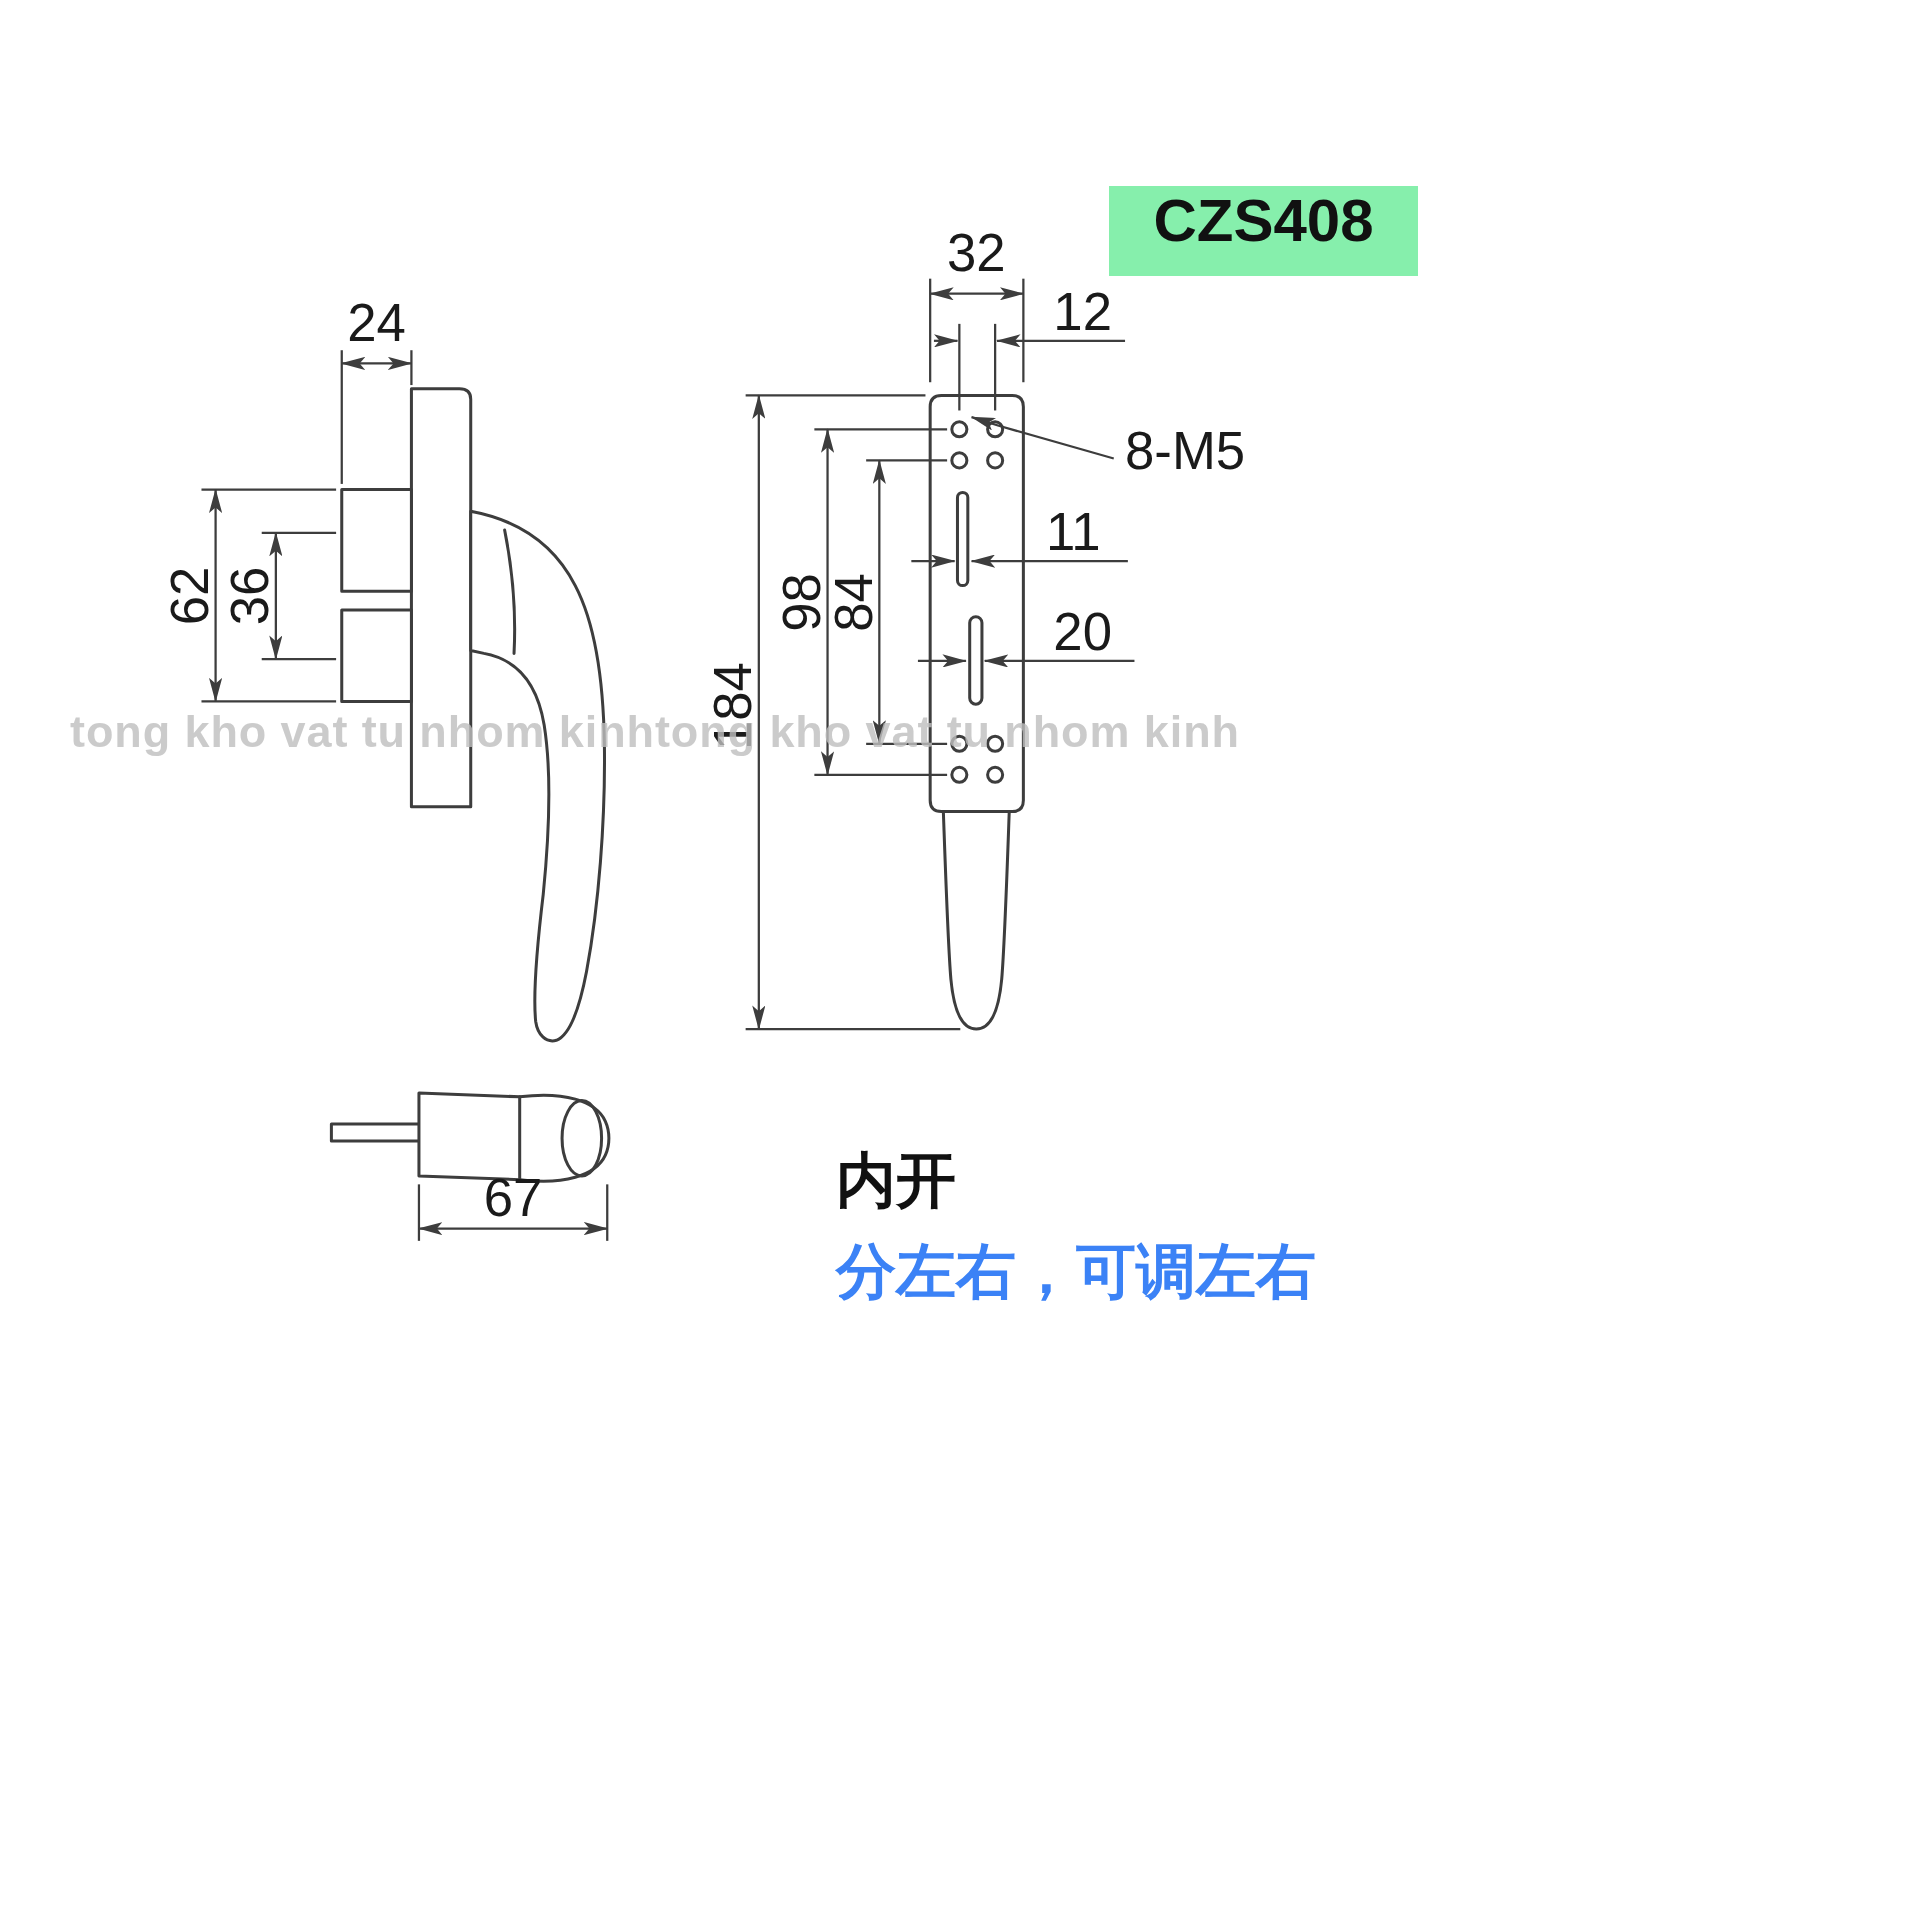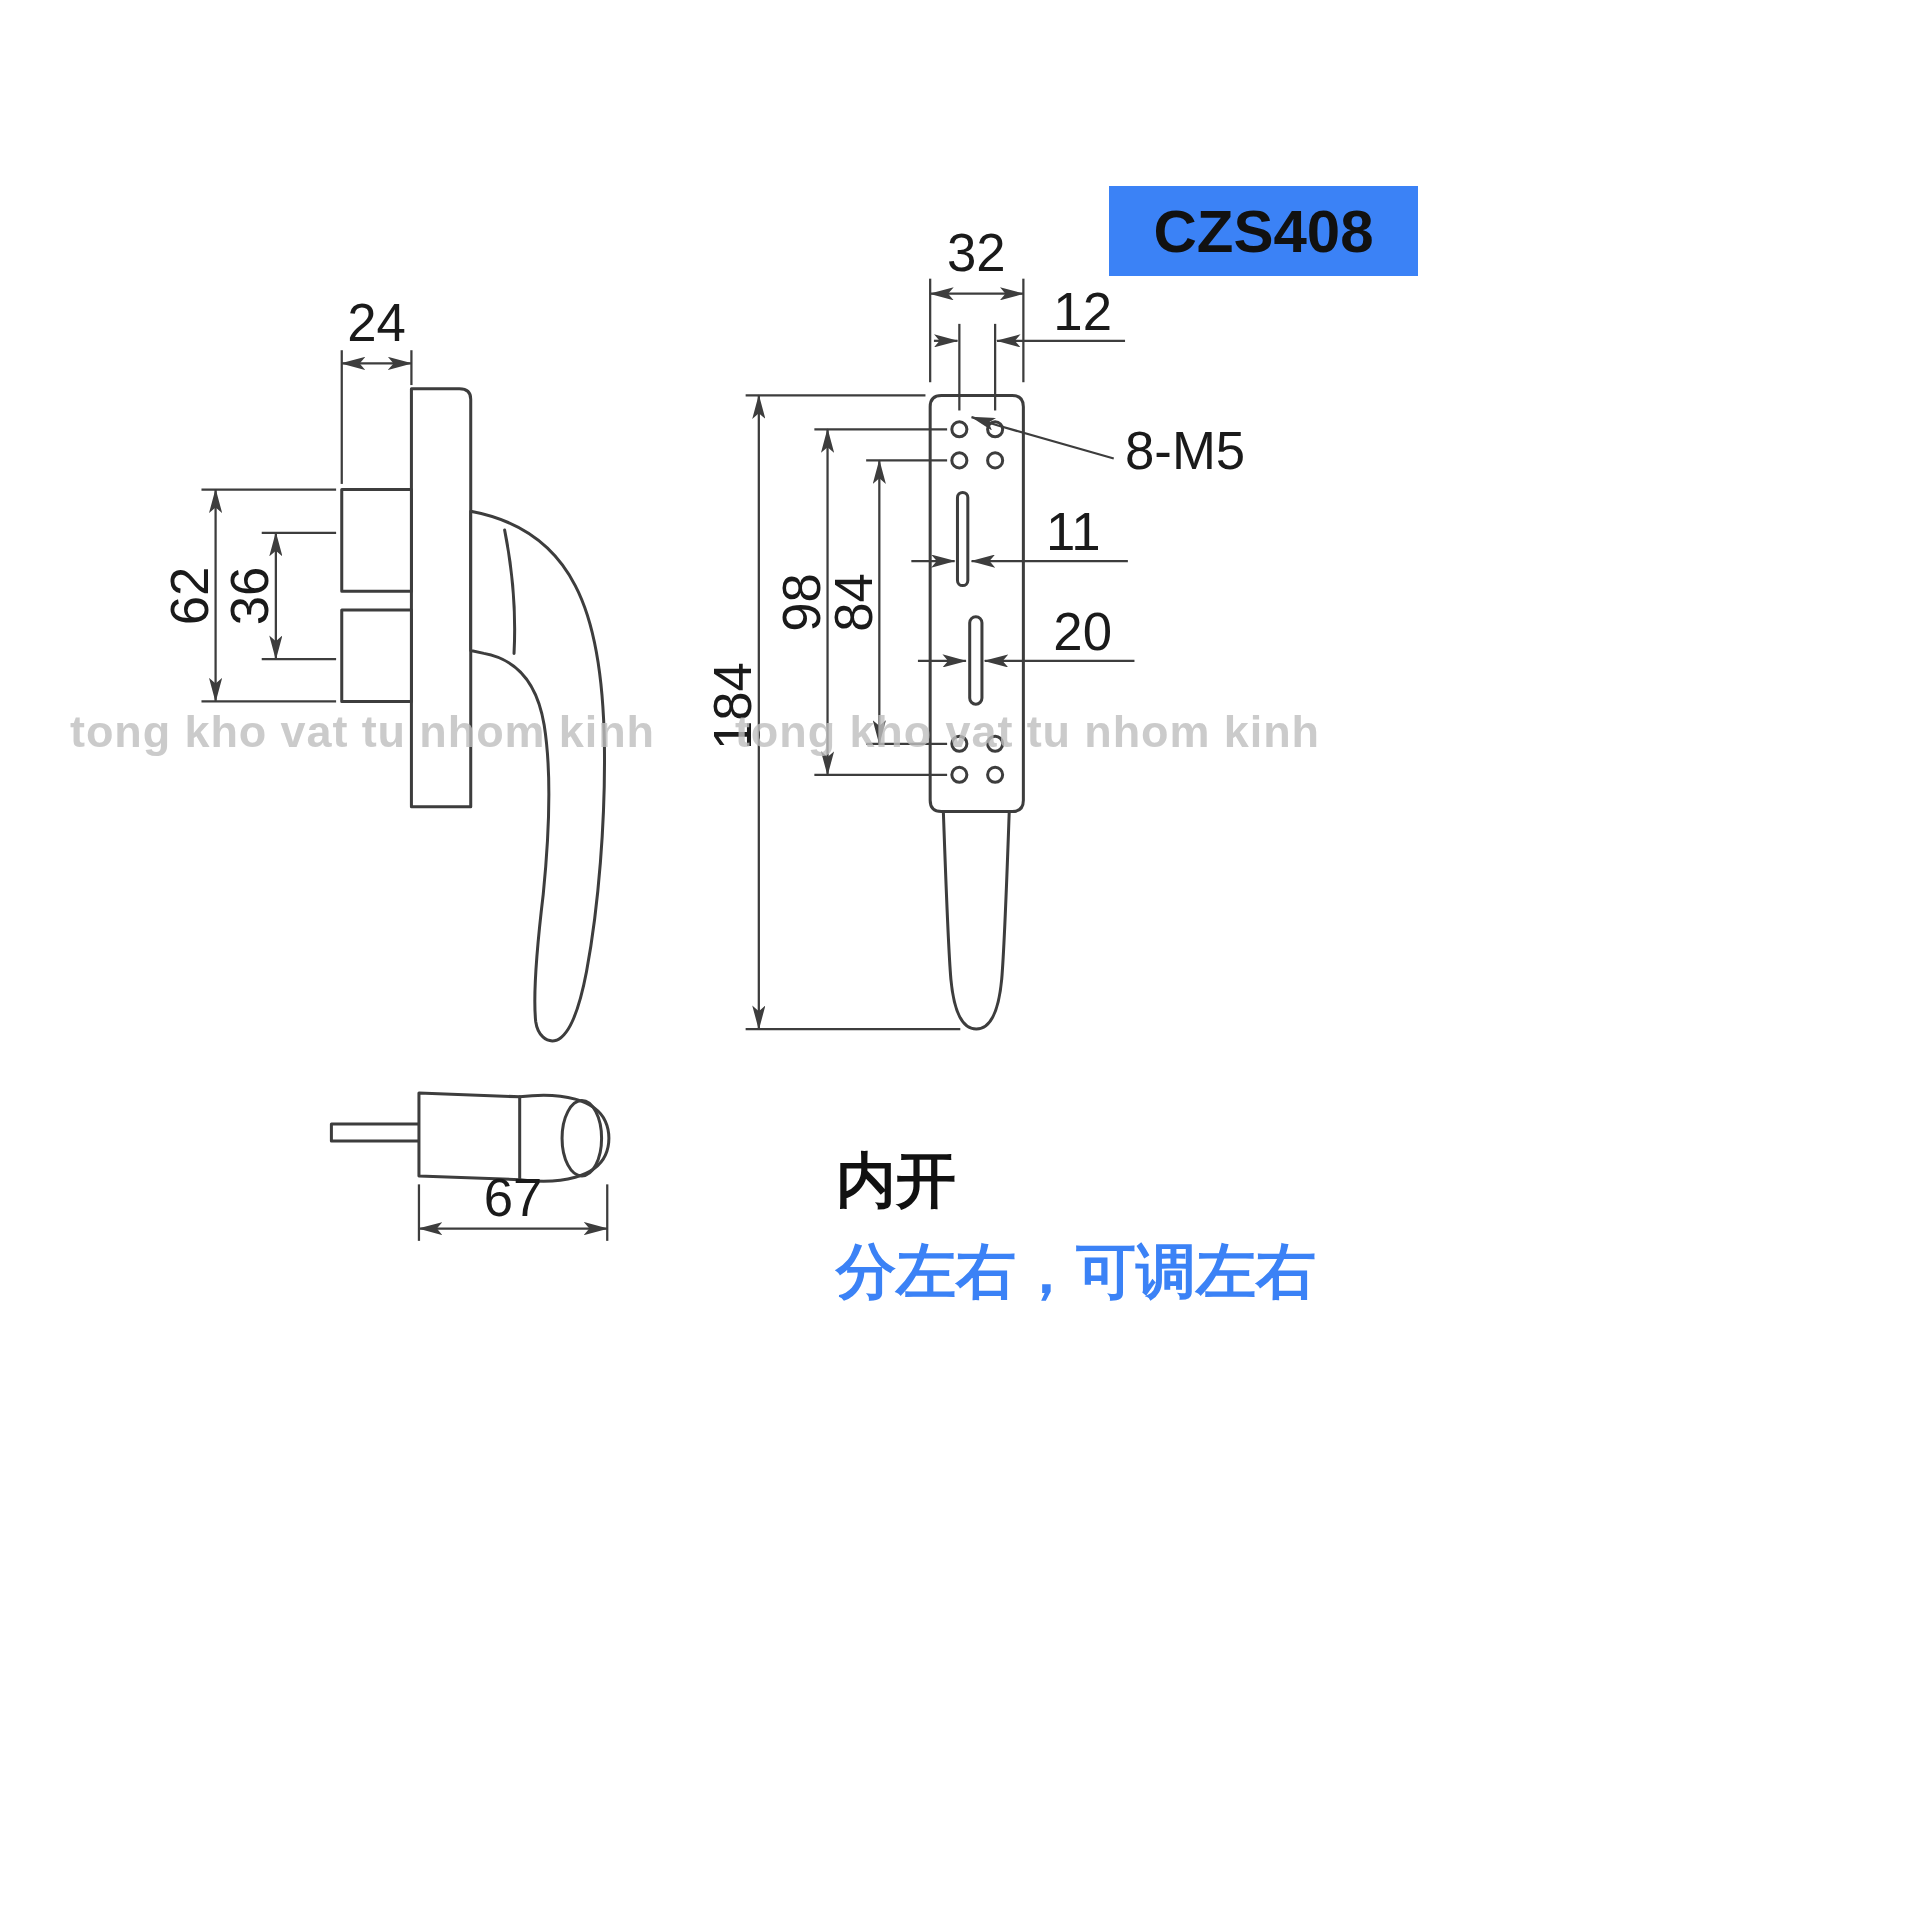--- a/index.html
+++ b/index.html
@@ -3,26 +3,26 @@
 <meta charset="utf-8">
 <style>
   html,body{margin:0;padding:0;background:#ffffff;}
   .page{position:relative;width:1930px;height:1930px;background:#ffffff;overflow:hidden;
         font-family:"Liberation Sans","DejaVu Sans",sans-serif;}
   .drawing-svg{position:absolute;left:0;top:0;z-index:1;}
   .ol{stroke:#3d3d3d;stroke-width:3.2;fill:none;stroke-linejoin:round;stroke-linecap:round;}
   .fillw{fill:#ffffff;}
   .dim{stroke:#3d3d3d;stroke-width:2.4;fill:none;}
   .dim-text{font-family:"Liberation Sans","DejaVu Sans",sans-serif;font-size:56px;fill:#1a1a1a;}
-  .badge{position:absolute;left:1109px;top:186px;width:309px;height:90px;background:#3b82f6;
-         display:flex;align-items:center;justify-content:center;font-size:60px;font-weight:600;
+  .badge{position:absolute;left:1109px;top:186px;width:309px;height:90px;background:#86efac;
+         display:flex;align-items:flex-start;justify-content:center;font-size:60px;font-weight:600;
          color:#111;z-index:2;}
   .note-black{position:absolute;left:836px;top:1141px;font-size:60px;font-weight:700;color:#111;z-index:2;}
   .note-red{position:absolute;left:836px;top:1232px;font-size:60px;font-weight:700;color:#3b82f6;z-index:2;}
-  .watermark{position:absolute;left:70px;top:706px;display:flex;gap:80px;font-size:45px;font-weight:700;
+  .watermark{position:absolute;left:70px;top:706px;display:flex;font-size:45px;font-weight:700;
              color:#bfbfbf;opacity:.8;white-space:nowrap;z-index:5;letter-spacing:0.9px;}
 </style>
 </head>
 <body>
 
 <div class="page">
 
   <div class="badge">
     <span>CZS408</span>
   </div>

